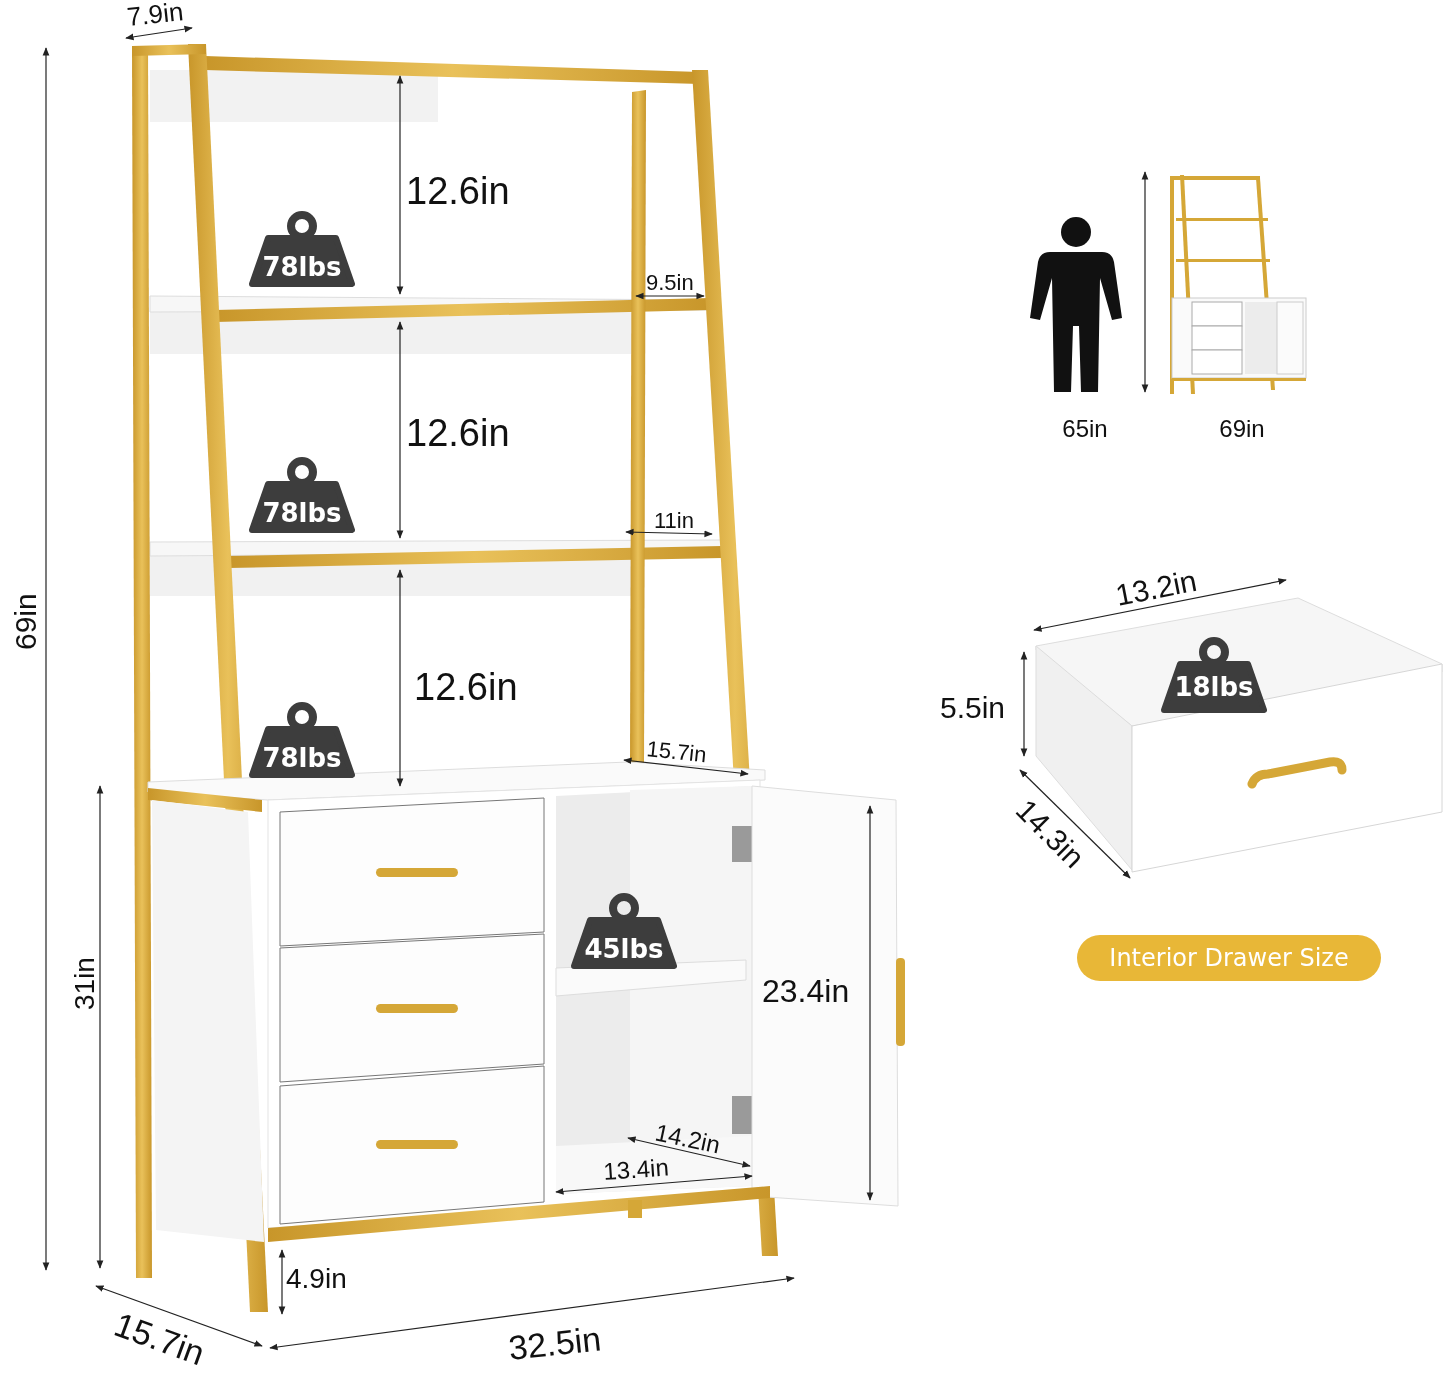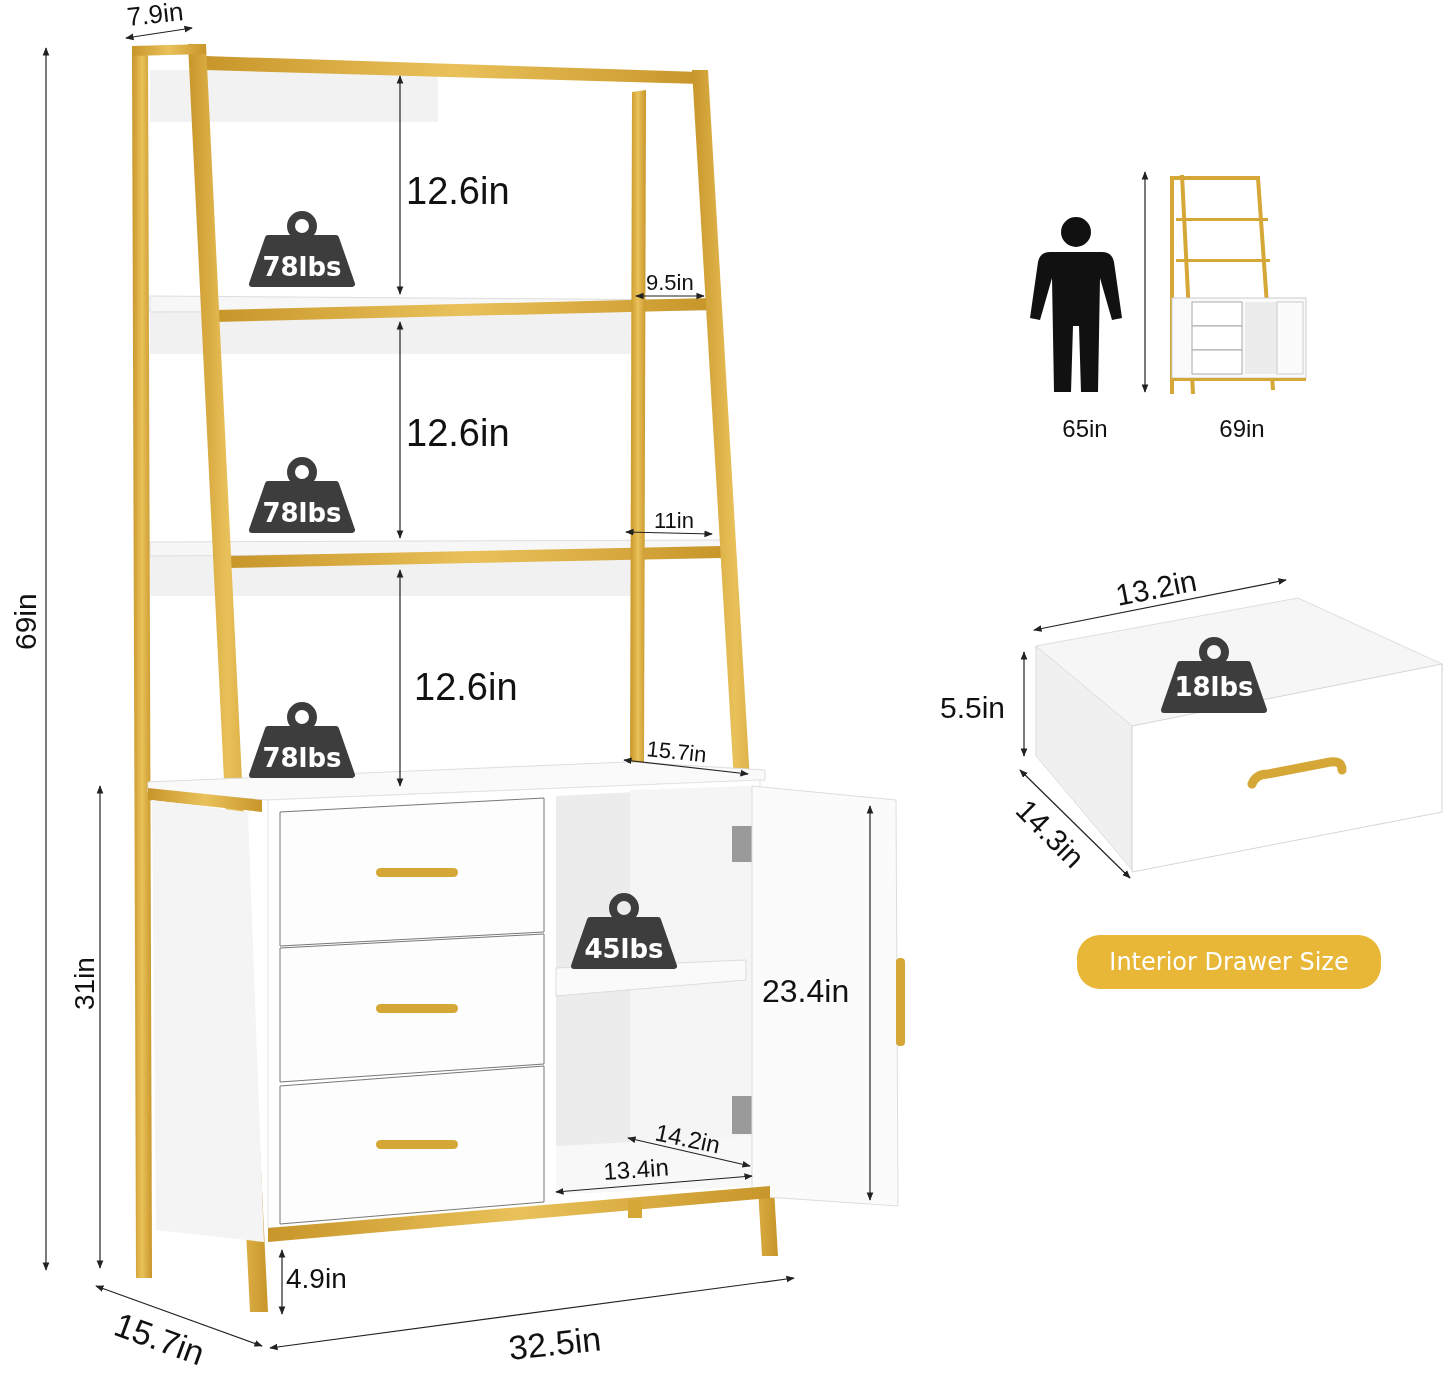--- a/index.html
+++ b/index.html
@@ -1,21 +1,21 @@
 <!DOCTYPE html>
 <html><head>
 <meta charset="utf-8">
 <style>
   html, body { margin: 0; padding: 0; background: #ffffff; }
   body { width: 1445px; height: 1373px; position: relative; overflow: hidden;
          font-family: "Liberation Sans", sans-serif; color: #111; }
   svg { position: absolute; left: 0; top: 0; }
   .lbl { font-family: "Liberation Sans", sans-serif; fill: #111; }
   .wtxt { font-family: "DejaVu Sans", sans-serif; fill: #ffffff; font-weight: bold; }
-  .badge { position: absolute; left: 1077px; top: 935px; width: 304px; height: 54px;
+  .badge { position: absolute; left: 1077px; top: 935px; width: 304px; height: 46px;
            border-radius: 23px; background: #e8b737; color: #fff;
            font-family: "DejaVu Sans", sans-serif; font-size: 24px;
            display: flex; align-items: center; justify-content: center; }
 </style>
 </head>
 <body>
 
 <svg width="1445" height="1373" viewBox="0 0 1445 1373">
   <defs>
     <marker id="ah" viewBox="0 0 10 10" refX="9" refY="5" markerWidth="7" markerHeight="7" orient="auto-start-reverse">

